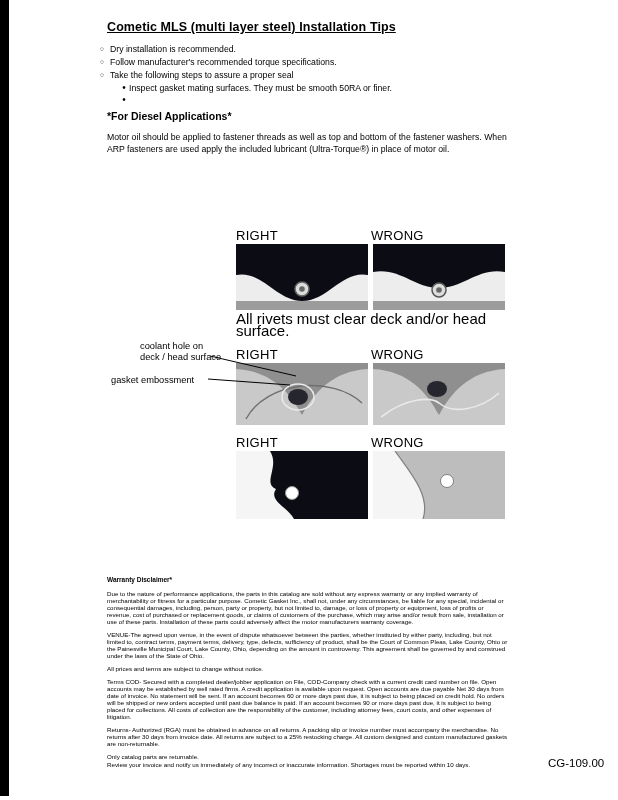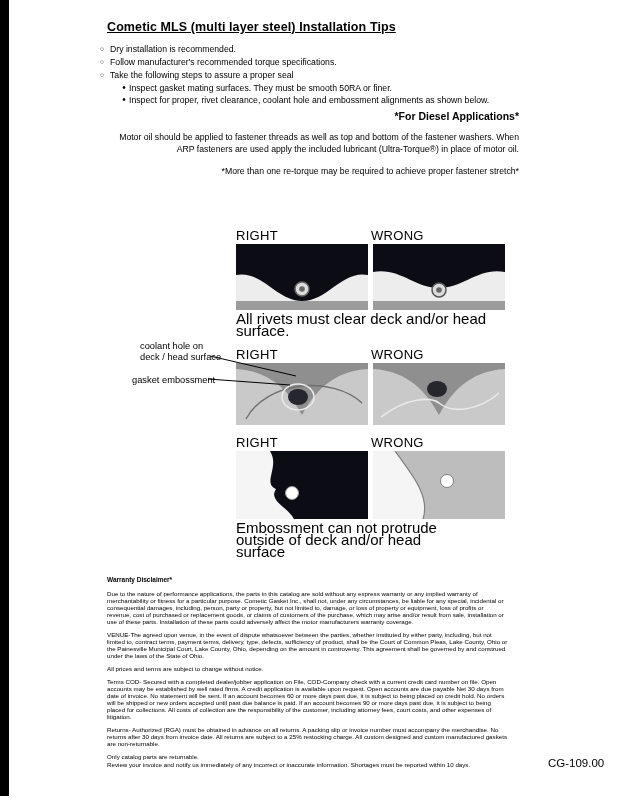--- a/index.html
+++ b/index.html
@@ -18,37 +18,37 @@
     letter-spacing:.1px;
   }
 
   .tips { position:absolute; left:100px; top:43px; width:420px; font-size:8.7px; line-height:12px; }
   .tip { display:flex; align-items:flex-start; }
   .tip.sub { margin-left:19px;text-align:center; }
   .bullet { flex:0 0 10px; width:10px; line-height:12px; }
   .bullet.circ::before { content:"○"; font-size:6.5px; position:relative; top:-1px; }
   .bullet.dot::before  { content:"•"; font-size:10px; }
 
-  .diesel { position:absolute; left:107px; top:110px; width:412px; font-size:8.7px; line-height:12px;text-align:right; }
+  .diesel { position:absolute; left:107px; top:110px; width:412px; font-size:8.7px; line-height:12px; }
   .diesel .heading { font-size:10.5px; font-weight:bold; margin-bottom:9px; }
   .diesel p { margin-bottom:10px; }
 
   .diagrams { position:absolute; left:236px; top:228px; width:270px; }
   .drow { margin-bottom:10px; }
   .dlabels { display:flex; height:16px; font-size:13px; letter-spacing:.3px; }
   .dlabels span { flex:1; text-align:left; }
   .dimgs { display:flex; gap:5px; }
   .dimgs svg { display:block; }
   .dcaption { font-size:15px; line-height:12px; margin-top:3px; }
   .dcaption.w220 { width:220px; }
 
   .callout { position:absolute; font-size:9.3px; line-height:11px; }
   .callout span { display:block; }
   #callout-coolant { left:140px; top:341px; width:92px; }
-  #callout-emboss  { left:132px; top:375px; width:95px; }
+  #callout-emboss  { left:111px; top:375px; width:95px; }
   .connector-svg { position:absolute; left:206px; top:346px; }
 
   .legal { position:absolute; left:107px; top:576px; width:402px; font-size:6.2px; line-height:7px; }
   .legal .lheading { font-size:6.5px; font-weight:bold; margin-bottom:7px; }
   .legal p { margin-bottom:6px; }
   .legal p.tight { margin-bottom:1px; }
 
   .page-code { position:absolute; left:548px; top:757px; font-size:11.5px; }
 </style>
 </head>
@@ -71,28 +71,26 @@
     <div class="tip">
       <span class="bullet circ"></span>
       <span>Take the following steps to assure a proper seal</span>
     </div>
     <div class="tip sub">
       <span class="bullet dot"></span>
       <span>Inspect gasket mating surfaces.  They must be smooth 50RA or finer.</span>
     </div>
     <div class="tip sub">
       <span class="bullet dot"></span>
-      <span>Inspect for proper, rivet clearance, coolant hole and embossment alignments as shown below.</span>
     </div>
   </div>
 
   <div class="diesel">
     <div class="heading">*For Diesel Applications*</div>
     <p>Motor oil should be applied to fastener threads as well as top and bottom of the fastener washers. When ARP fasteners are used apply the included lubricant (Ultra-Torque®) in place of motor oil.</p>
-    <p>*More than one re-torque may be required to achieve proper fastener stretch*</p>
   </div>
 
   <div class="diagrams">
 
     <div class="drow">
       <div class="dlabels">
         <span>RIGHT</span>
         <span>WRONG</span>
       </div>
       <div class="dimgs">
@@ -147,21 +145,20 @@
           <path d="M34,0 H132 V68 H58 C52,56 32,50 40,38 C26,32 44,16 34,0 Z" fill="#0c0c14"></path>
           <circle cx="56" cy="42" r="6.5" fill="#ffffff" stroke="#999" stroke-width="1"></circle>
         </svg>
         <svg width="132" height="68" viewBox="0 0 132 68">
           <rect width="132" height="68" fill="#f5f5f5"></rect>
           <path d="M22,0 H132 V68 H50 C58,44 36,20 22,0 Z" fill="#bdbdbd"></path>
           <path d="M22,0 C36,20 58,44 50,68" fill="none" stroke="#808080" stroke-width="1.2"></path>
           <circle cx="74" cy="30" r="6.5" fill="#ffffff" stroke="#808080" stroke-width="1"></circle>
         </svg>
       </div>
-      <div class="dcaption w220">Embossment can not protrude outside of deck and/or head surface</div>
     </div>
   </div>
 
   <div class="callout" id="callout-coolant">
     <span>coolant hole on</span>
     <span>deck / head surface</span>
   </div>
   <div class="callout" id="callout-emboss">gasket embossment</div>
   <svg class="connector-svg" width="100" height="44" viewBox="0 0 100 44">
     <line x1="4" y1="10" x2="90" y2="30" stroke="#000" stroke-width="1"></line>

